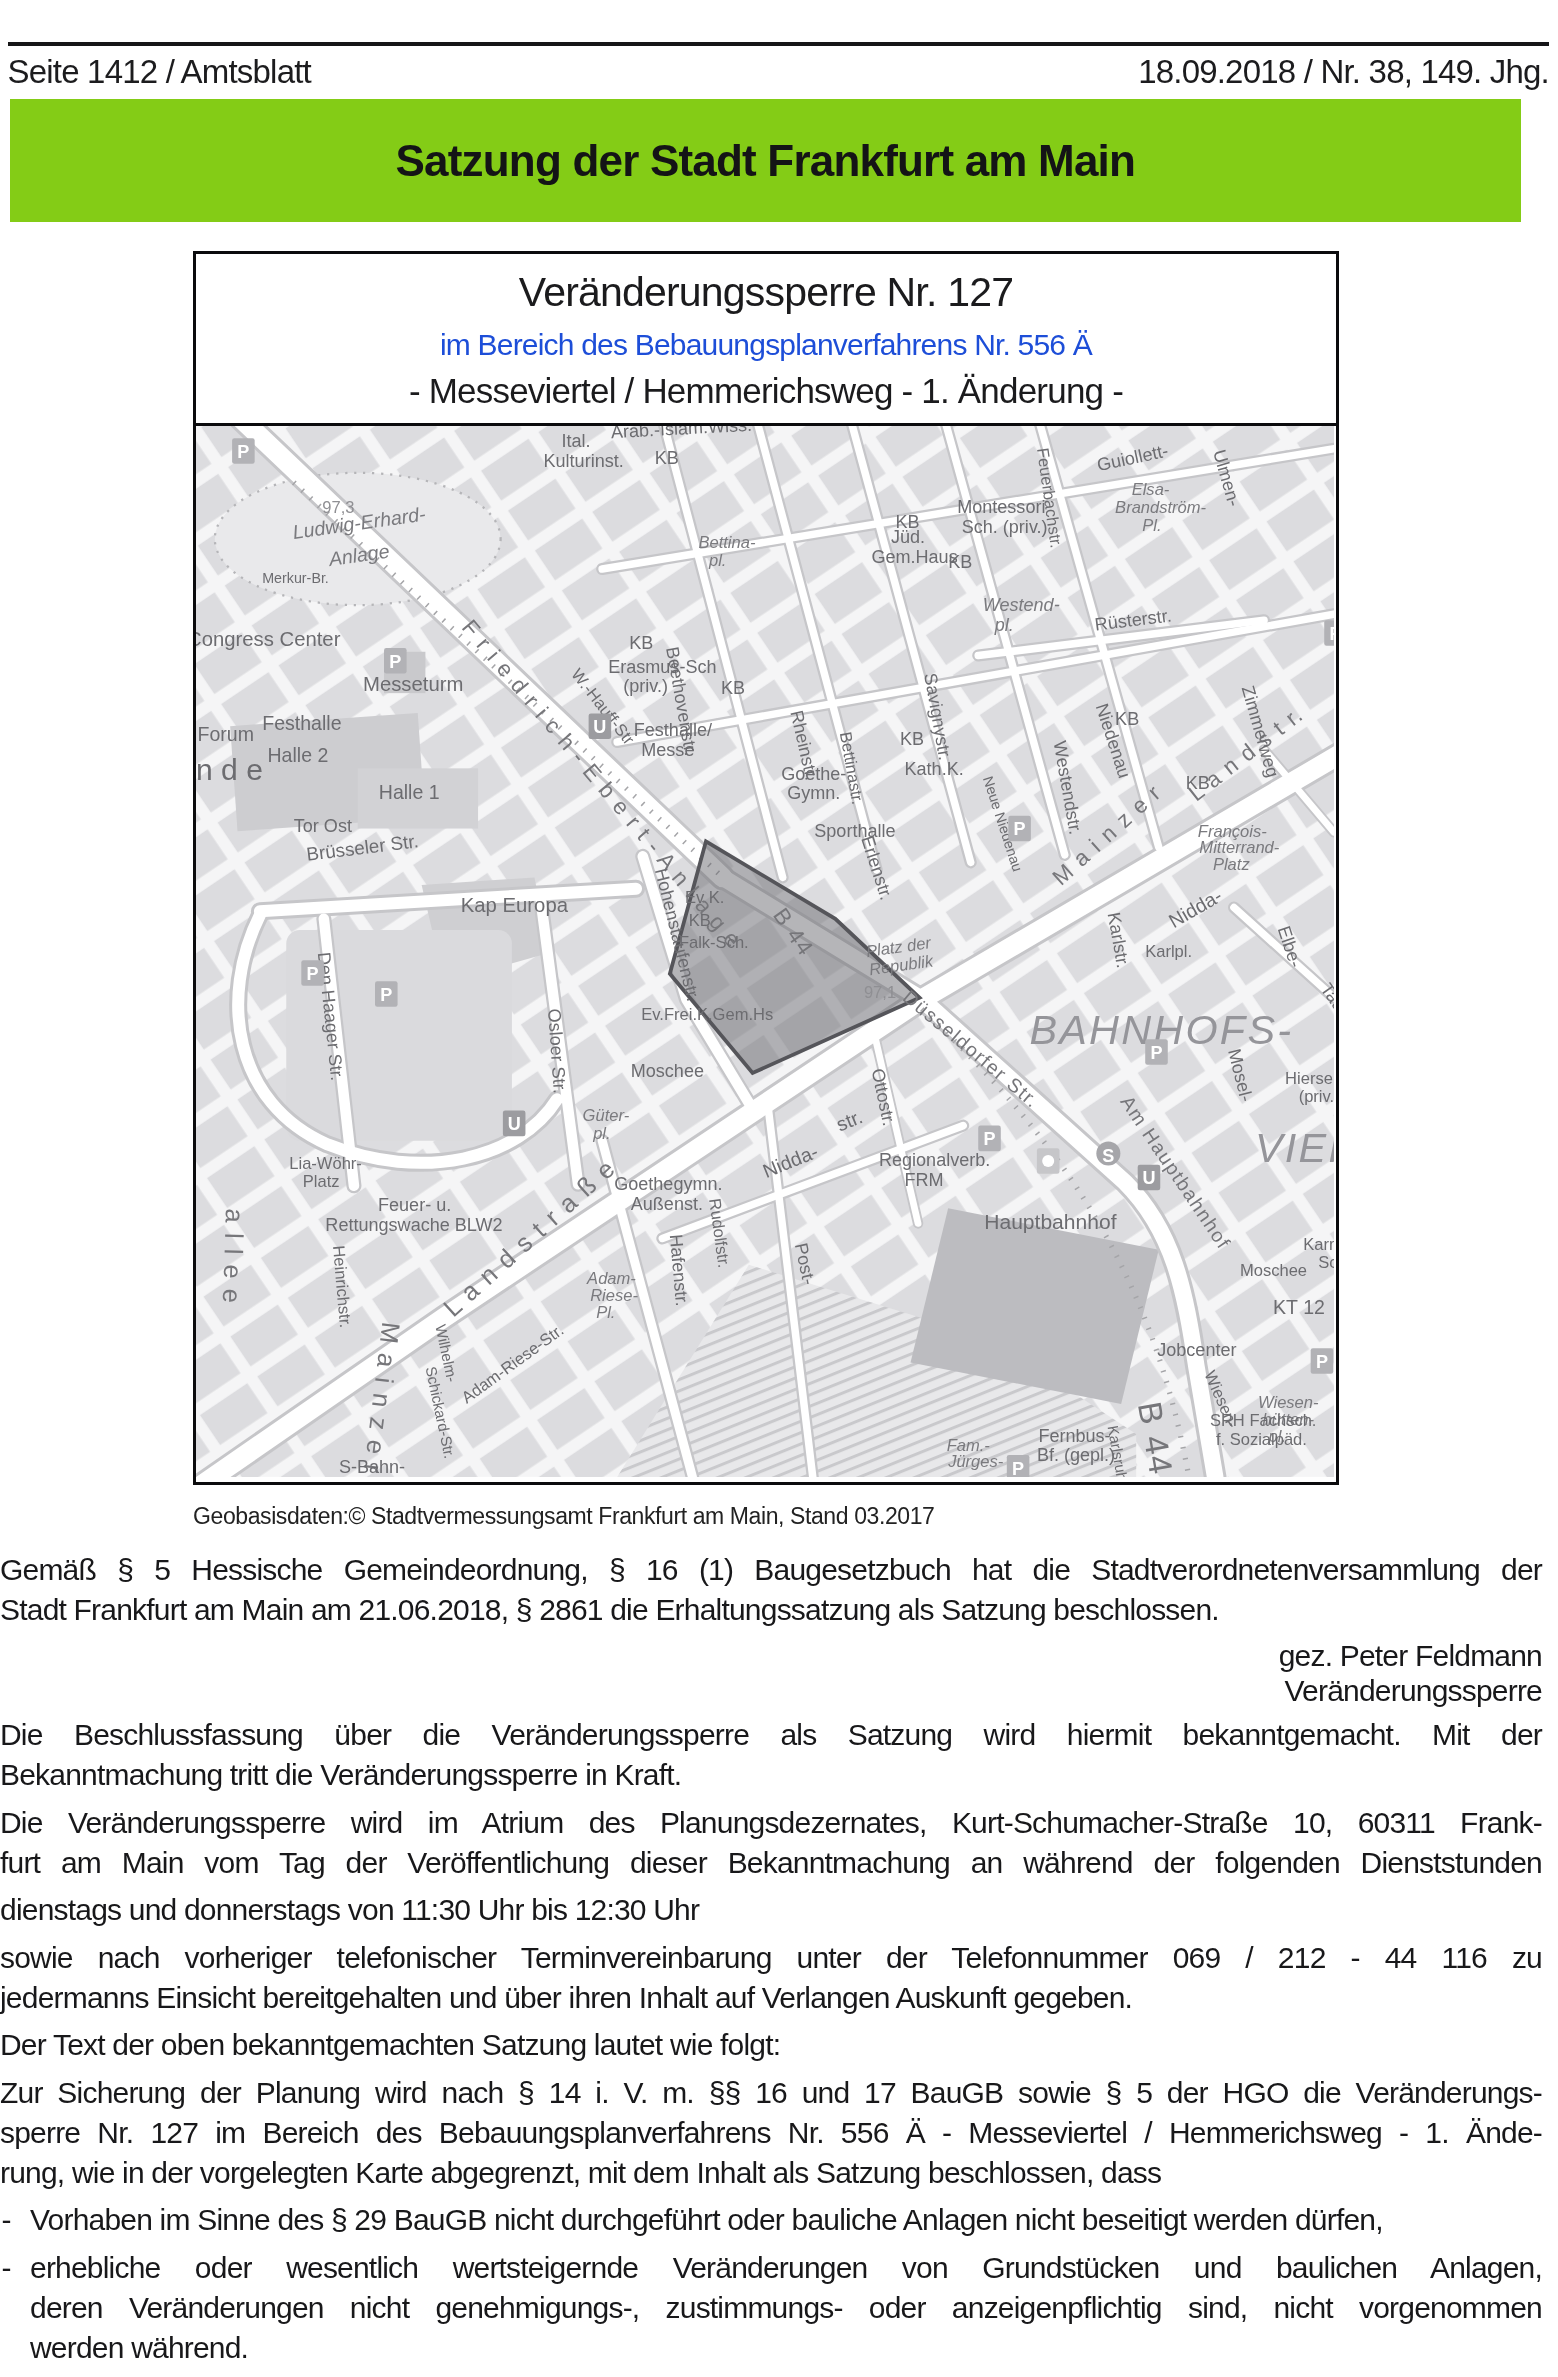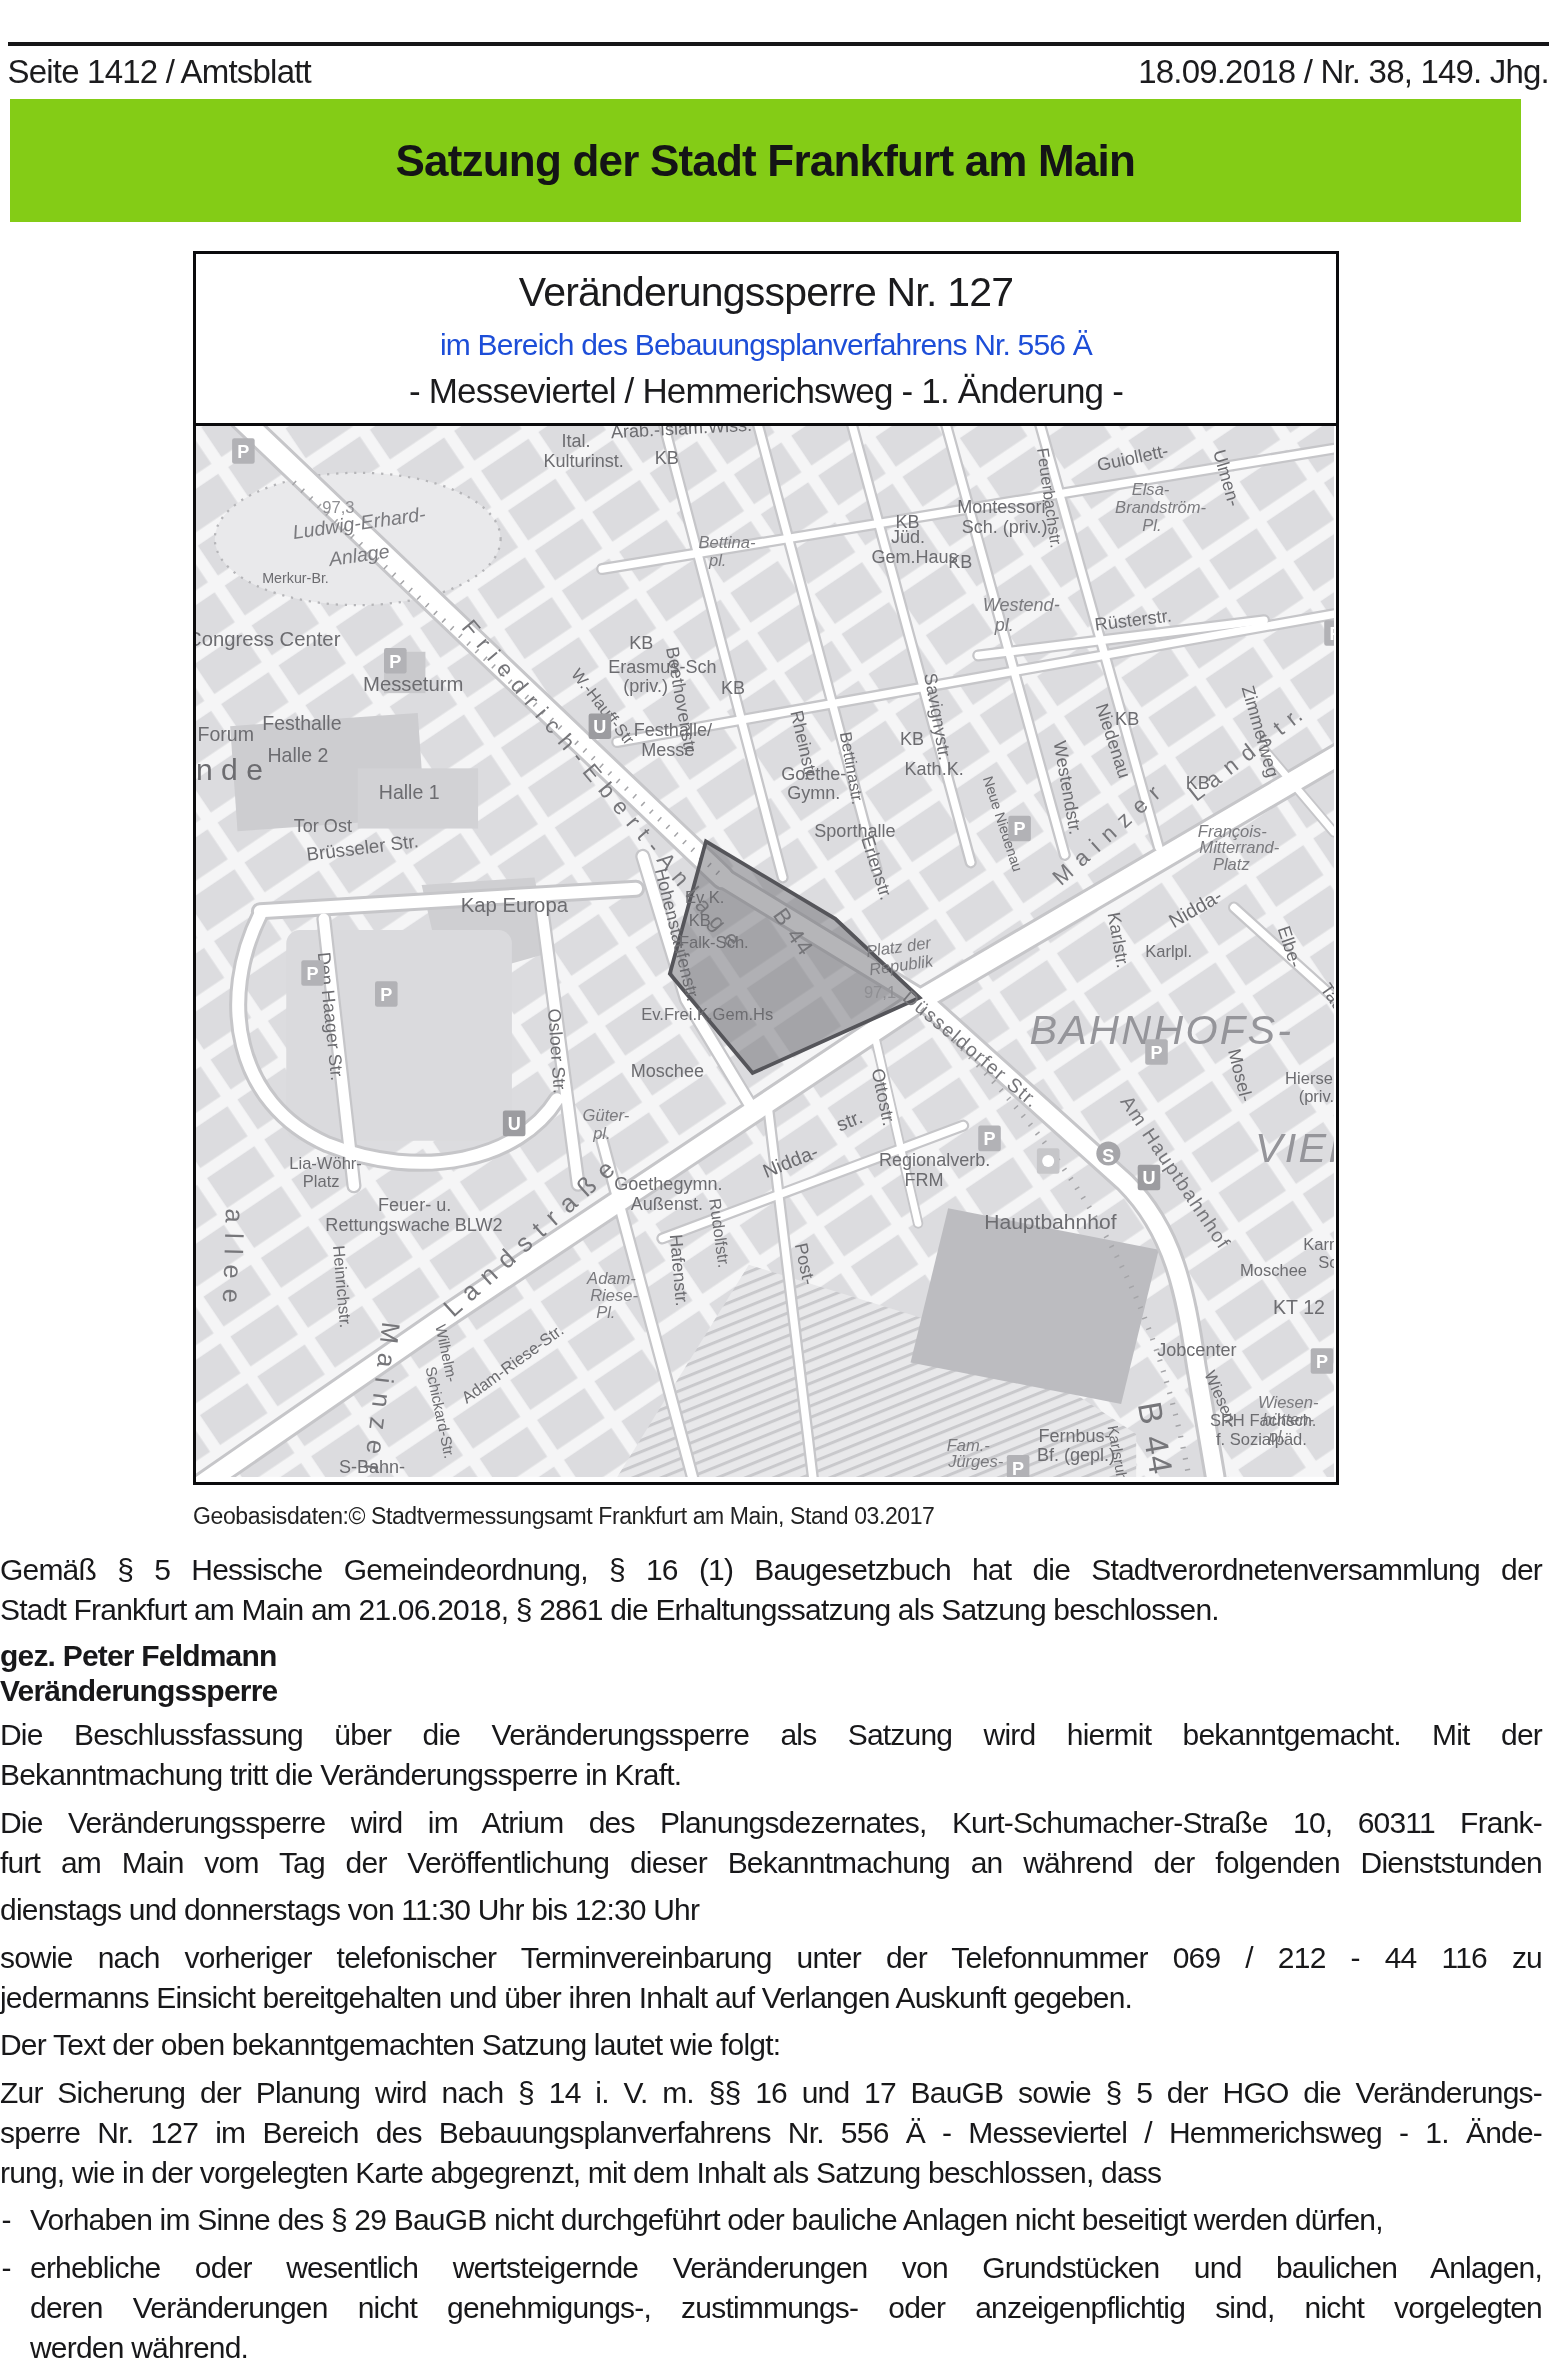--- a/index.html
+++ b/index.html
@@ -39,21 +39,21 @@
   
   .caption { position:absolute; top:1503px; left:193px; font-size:23px; letter-spacing:-0.4px; color:#222; }
 
   
   .bodytext { position:absolute; top:1550px; left:0; width:1542px;
               font-size:30px; letter-spacing:-0.8px; line-height:40px; color:#18181a; }
   .para { margin-top:7.5px; }
   .para:first-child { margin-top:0; }
   .line { white-space:nowrap; }
   .jl   { white-space:normal; text-align:justify; text-align-last:justify; }
-  .sig  { margin-top:7.5px; text-align:left; font-weight:bold; line-height:35px; }
+  .sig  { margin-top:7.5px; text-align:right; font-weight:normal; line-height:35px; }
   .bullet { position:relative; padding-left:30px; margin-top:7.5px; }
   .bullet .dash { position:absolute; left:1.5px; top:0; }
 </style>
 </head>
 <body>
 
 <div class="page">
 
   <div class="hdr">
     <span class="hdr-left">Seite 1412 / Amtsblatt</span>
@@ -389,19 +389,19 @@
         <div class="line jl">sperre Nr. 127 im Bereich des Bebauungsplanverfahrens Nr. 556 Ä - Messeviertel / Hemmerichsweg - 1. Ände-</div>
         <div class="line">rung, wie in der vorgelegten Karte abgegrenzt, mit dem Inhalt als Satzung beschlossen, dass</div>
       </div>
       <div class="bullet">
         <span class="dash">-</span>
         <div class="line">Vorhaben im Sinne des § 29 BauGB nicht durchgeführt oder bauliche Anlagen nicht beseitigt werden dürfen,</div>
       </div>
       <div class="bullet">
         <span class="dash">-</span>
         <div class="line jl">erhebliche oder wesentlich wertsteigernde Veränderungen von Grundstücken und baulichen Anlagen,</div>
-        <div class="line jl">deren Veränderungen nicht genehmigungs-, zustimmungs- oder anzeigenpflichtig sind, nicht vorgelegten</div>
+        <div class="line jl">deren Veränderungen nicht genehmigungs-, zustimmungs- oder anzeigenpflichtig sind, nicht vorgenommen</div>
         <div class="line">werden während.</div>
       </div>
     </div>
 
 </div>
 
 
 </body></html>

